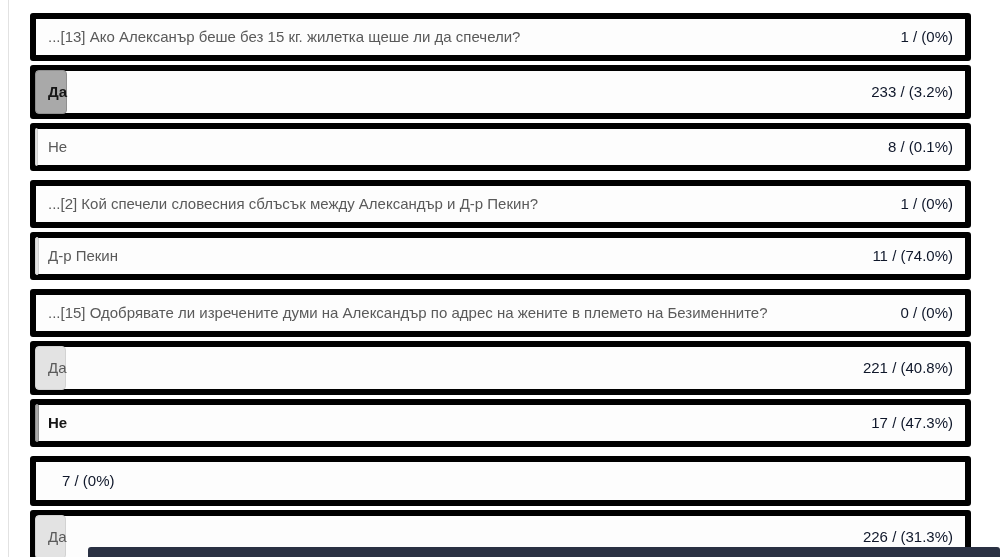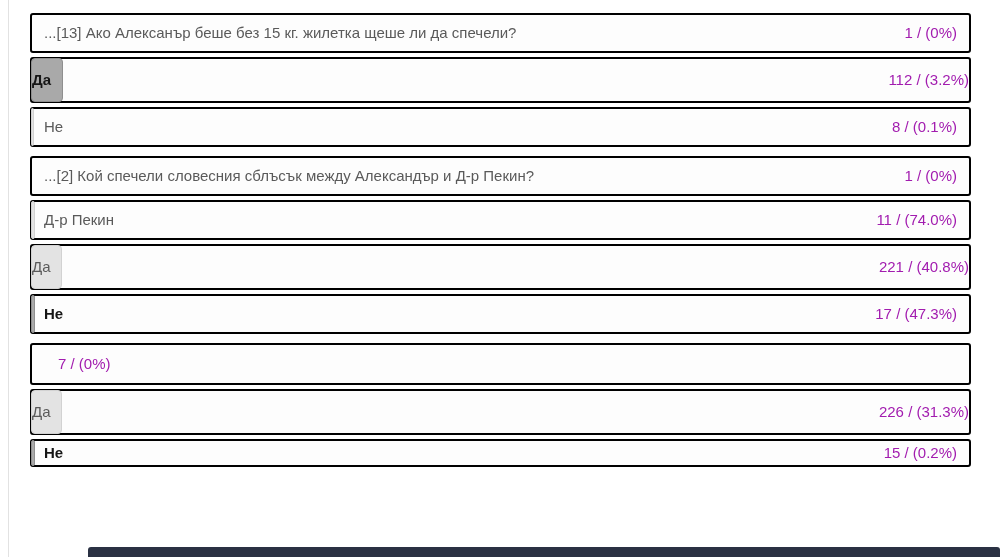--- a/index.html
+++ b/index.html
@@ -2,29 +2,29 @@
 <html><head>
 <meta charset="utf-8">
 <style>
   * { margin:0; padding:0; box-sizing:border-box; }
   html,body { width:1000px; height:557px; overflow:hidden; background:#ffffff;
               font-family:"Liberation Sans", sans-serif; }
   .page { position:relative; width:1000px; height:557px; background:#ffffff; }
   .left-divider { position:absolute; left:8px; top:0; width:1px; height:557px; background:#e2e2e2; }
   .rows { position:absolute; left:30px; top:0; width:941px; padding-top:4px; }
   .row { position:relative; display:flex; justify-content:space-between; align-items:center;
-         background:#fdfdfd; border:2px solid #000000; border-radius:3px;
+         background:#fdfdfd; border:6px solid #000000; border-radius:3px;
          font-size:15px; color:#5a5a5a;gap:46px; }
   .row.question { padding:8px 12px; margin-top:9px; }
   .row.question.twoline { align-items:flex-start; padding:9px 12px; line-height:22px; }
   .row.answer { padding:8px 12px; margin-top:4px; }
-  .row.answer.tall { padding:11px 0; }
+  .row.answer.tall { padding:11px 12px; }
   .row.answer.clipped { padding:2px 12px; margin-top:4px; }
   .row .label { position:relative; z-index:2; line-height:20px; }
-  .row .value { position:relative; z-index:2; color:#a21caf; white-space:nowrap;
+  .row .value { position:relative; z-index:2; color:#0f172a; white-space:nowrap;
                 padding-left:14px; line-height:20px; }
   .row.selected .label { color:#161616; font-weight:700; }
   .vote-bar { position:absolute; z-index:1; left:-1px; top:-1px; bottom:-1px;
               border-radius:4px; border:1px solid #d2d2d2; background:#e3e3e3; }
   .vote-bar.dark { background:#a9a9a9; border-color:#8f8f8f; }
   .bottom-bar { position:absolute; left:88px; top:547px; width:912px; height:10px;
                 background:#2a3143; border-radius:3px 3px 0 0; }
 </style>
 </head>
 <body>
@@ -32,35 +32,39 @@
 <div class="page">
   <div class="left-divider"></div>
   <div class="rows" id="rows">
       <div class="row question">
         <span class="label">...[13] Ако Алексанър беше без 15 кг. жилетка щеше ли да спечели?</span>
         <span class="value">1 / (0%)</span>
       </div>
       <div class="row answer selected tall">
         <div class="vote-bar dark" style="width: 32px;"></div>
         <span class="label">Да</span>
-        <span class="value">112 / (3.2%)</span>
+        <span class="value">233 / (3.2%)</span>
       </div>
       <div class="row answer">
         <div class="vote-bar" style="width: 3px;"></div>
         <span class="label">Не</span>
         <span class="value">8 / (0.1%)</span>
       </div>
       <div class="row question">
         <span class="label">...[2] Кой спечели словесния сблъсък между Александър и Д-р Пекин?</span>
         <span class="value">1 / (0%)</span>
       </div>
       <div class="row answer">
         <div class="vote-bar" style="width: 4px;"></div>
         <span class="label">Д-р Пекин</span>
         <span class="value">11 / (74.0%)</span>
+      </div>
+      <div class="row question">
+        <span class="label">...[15] Одобрявате ли изречените думи на Александър по адрес на жените в племето на Безименните?</span>
+        <span class="value">0 / (0%)</span>
       </div>
       <div class="row answer tall">
         <div class="vote-bar" style="width: 31px;"></div>
         <span class="label">Да</span>
         <span class="value">221 / (40.8%)</span>
       </div>
       <div class="row answer selected">
         <div class="vote-bar dark" style="width: 4px;"></div>
         <span class="label">Не</span>
         <span class="value">17 / (47.3%)</span>

